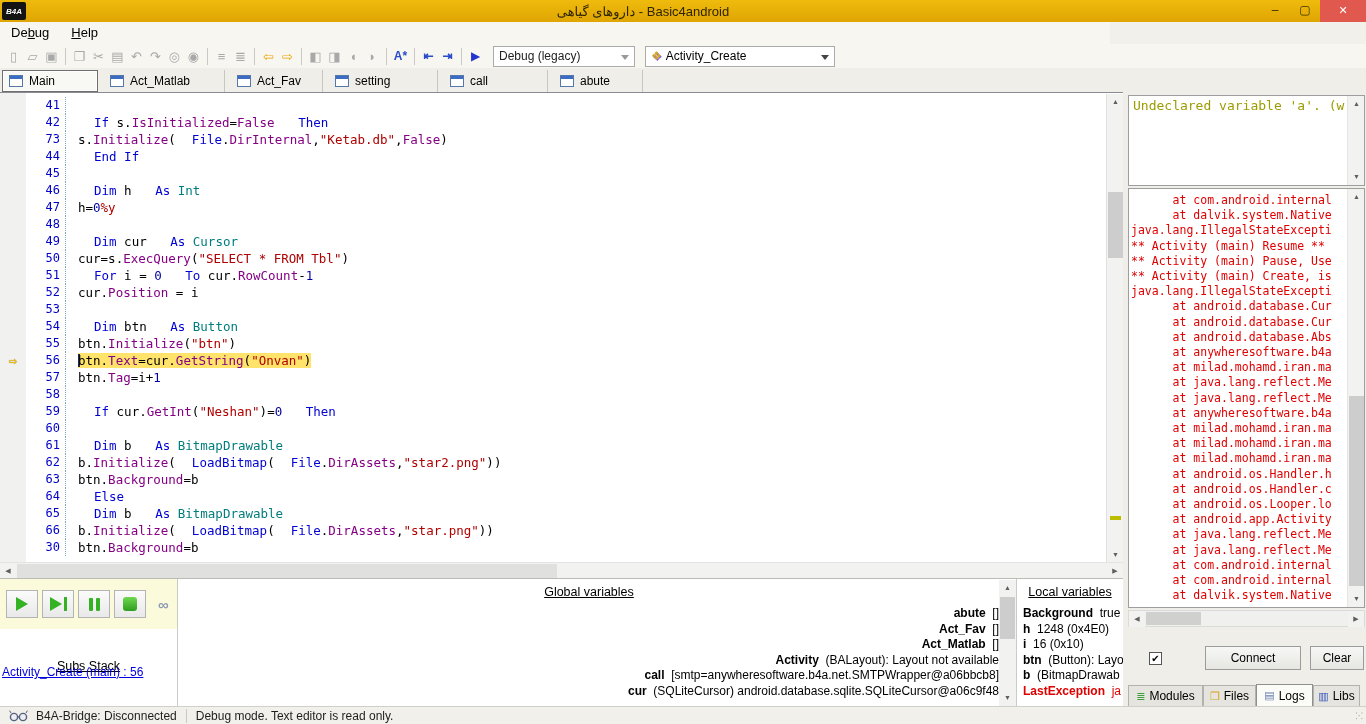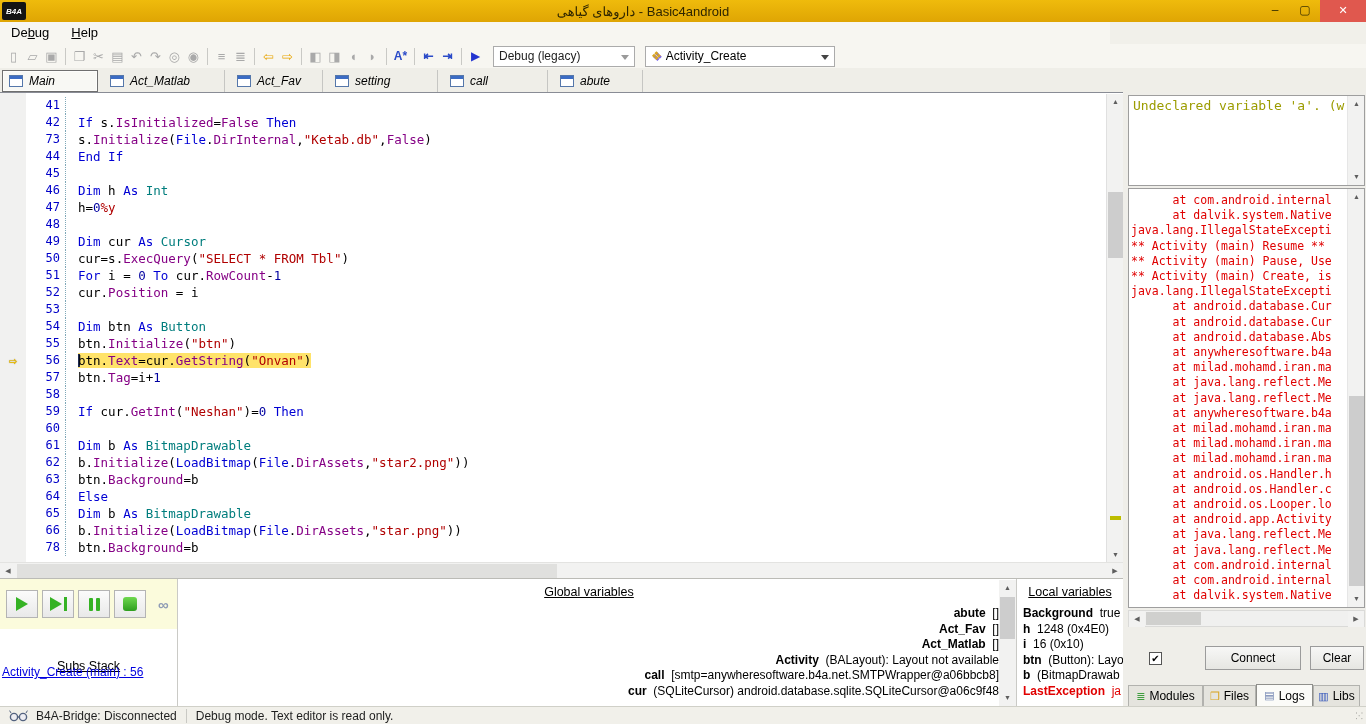--- a/index.html
+++ b/index.html
@@ -33,21 +33,21 @@
   .combo{height:21px;background:#fff;border:1px solid #ABABAB;display:flex;align-items:center;
     font-size:12px;padding-left:5px;position:relative;}
   .combo .chev{position:absolute;right:5px;top:8px;width:0;height:0;
     border-left:4px solid transparent;border-right:4px solid transparent;border-top:5px solid #9A9A9A;}
   .combo.active .chev{border-top-color:#444;}
   .combo1{width:142px;margin-left:8px;color:#222;}
   .combo2{width:190px;margin-left:10px;}
   .subicon{color:#D9A520;font-size:12px;margin-right:4px;text-shadow:1px 1px 0 #7B68EE;}
 
   
-  .tabbar{position:absolute;left:0;top:68px;width:1366px;height:24px;background:#EFEEE8;display:flex;align-items:flex-end;font-style:italic;}
+  .tabbar{position:absolute;left:0;top:68px;width:1366px;height:24px;background:#EFEEE8;display:flex;align-items:flex-end;}
   .tab{display:flex;align-items:center;height:22px;font-size:12px;}
   .tab.sel{width:96px;margin-left:2px;border:1px solid #6F6F6F;background:#F8F8F4;
     box-shadow:inset 0 0 0 1px #FDFDFB;padding-left:6px;}
   .tab.slot{border-right:1px solid #C6C6C3;padding-left:12px;}
   .tab.s1{width:127px;}.tab.s2{width:98px;}.tab.s3{width:115px;}.tab.s4{width:110px;}.tab.s5{width:95px;}
   .winicon{width:14px;height:12px;background:#fff;border:1px solid #5577AA;display:inline-block;position:relative;margin-right:6px;flex:none;}
   .winicon::before{content:"";position:absolute;left:0;top:0;right:0;height:3px;background:#3C6CC4;}
   .tlabel{white-space:nowrap;}
 
   
@@ -56,21 +56,21 @@
   .codepad{padding-top:4px;}
   .cl{display:flex;height:17px;line-height:17px;font-family:"DejaVu Sans Mono",monospace;font-size:12.5px;}
   .cl .margin{width:26px;flex:none;text-align:center;position:relative;}
   .exec-arrow{color:#F5C400;font-weight:bold;font-size:13px;text-shadow:0 0 1px #7A6000;line-height:17px;}
   .cl .ln{width:40px;flex:none;text-align:right;color:#0000C8;padding-right:5px;font-size:12px;
     border-right:1px dotted #7FA8B8;}
   .cl .ct{padding-left:12px;white-space:pre;}
   .ct-inner{white-space:pre;}
   .cl.cur .ct-inner{background:#FFE36A;}
   .caret{display:inline-block;width:2px;height:13px;background:#1E2A50;vertical-align:-2px;margin-right:-2px;}
-  .k{color:#0000D4;}.t{color:#007D7D;}.s{color:#B00000;}.m{color:#850085;}.n{color:#0000A0;}.p{color:#000;}
+  .k{color:#0000D4;margin-left:16px;}.t{color:#007D7D;}.s{color:#B00000;}.m{color:#850085;}.n{color:#0000A0;}.p{color:#000;}
 
   
   .sbtn{position:absolute;font-size:7px;color:#5E5E5E;text-align:center;width:17px;height:16px;line-height:16px;background:#F2F2F1;}
   .vscroll{position:absolute;right:0;top:1px;width:17px;height:469px;background:#F2F2F1;border-left:1px solid #E0E0E0;}
   .vscroll .up{top:0;left:0;}
   .vscroll .down{bottom:0;left:0;top:auto;}
   .vthumb{position:absolute;left:1px;width:15px;background:#CDCDCD;}
   .ed-thumb{top:98px;height:66px;}
   .ed-marker{position:absolute;left:3px;top:422px;width:11px;height:4px;background:#BDBD00;}
   .ehscroll{position:absolute;left:0;top:562px;width:1123px;height:16px;background:#F2F2F1;border-top:1px solid #E3E3E1;}
@@ -361,21 +361,21 @@
           <span class="ln">65</span>
           <span class="ct"><span class="ct-inner"><span class="k">Dim</span><span class="p"> b </span><span class="k">As</span><span class="t"> BitmapDrawable</span></span></span>
         </div>
         <div class="cl">
           <span class="margin"></span>
           <span class="ln">66</span>
           <span class="ct"><span class="ct-inner"><span class="p">b.</span><span class="m">Initialize</span><span class="p">(</span><span class="k">LoadBitmap</span><span class="p">(</span><span class="k">File</span><span class="p">.</span><span class="m">DirAssets</span><span class="p">,</span><span class="s">"star.png"</span><span class="p">))</span></span></span>
         </div>
         <div class="cl">
           <span class="margin"></span>
-          <span class="ln">78</span>
+          <span class="ln">30</span>
           <span class="ct"><span class="ct-inner"><span class="p">btn.</span><span class="m">Background</span><span class="p">=b</span></span></span>
         </div>
       </div>
     <div class="vscroll">
       <div class="sbtn up">▲</div>
       <div class="vthumb ed-thumb"></div>
       <div class="ed-marker"></div>
       <div class="sbtn down">▼</div>
     </div>
   </div>

